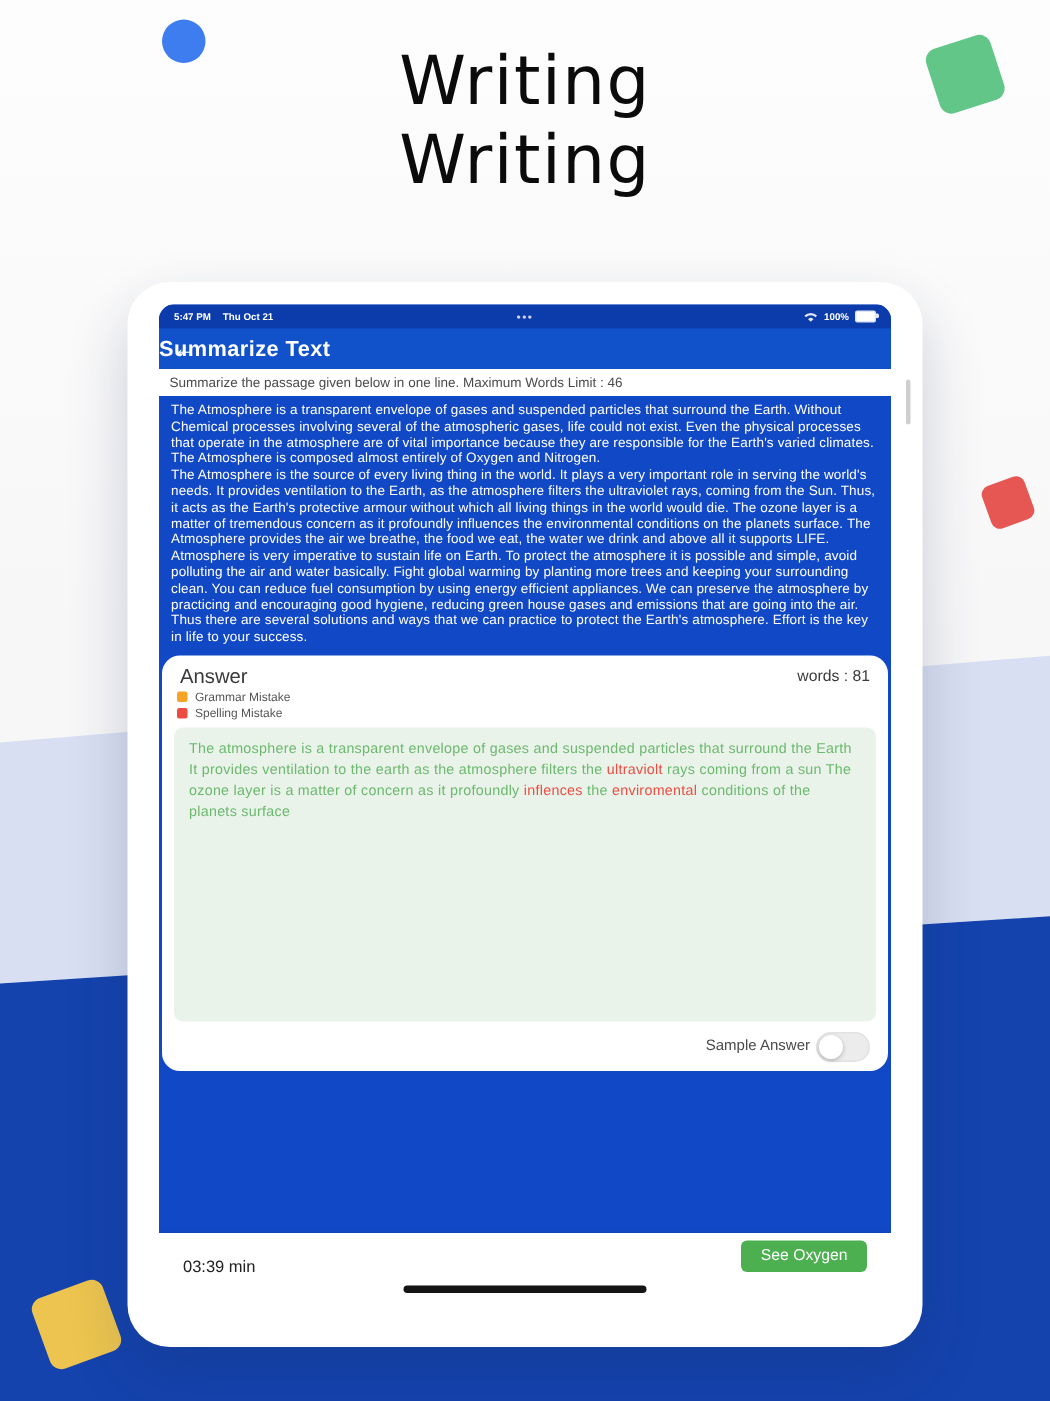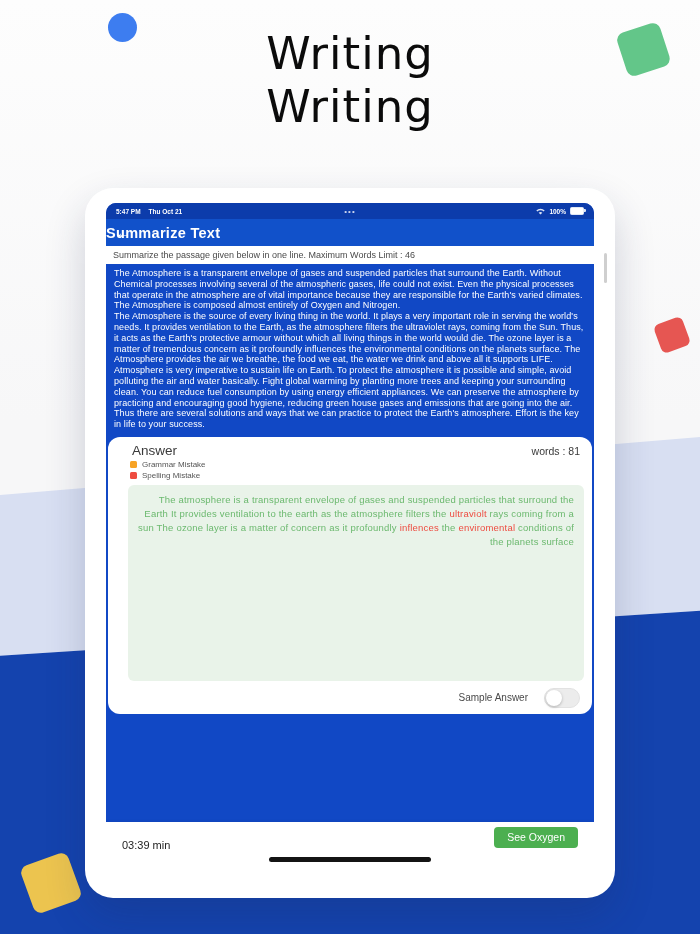--- a/index.html
+++ b/index.html
@@ -40,31 +40,31 @@
   .back-btn{width:34px;text-align:center;font-size:15px;line-height:27px;cursor:pointer;color:#fff;}
   .nav-title{position:absolute;left:0;width:100%;text-align:left;font-size:14.5px;font-weight:700;letter-spacing:.3px;pointer-events:none;}
   
   .instruction{height:18px;background:#fff;display:flex;align-items:center;padding:0 7px;
     font-size:9px;color:#4a4a4a;flex:0 0 auto;}
   
   .passage{background:var(--screen-blue);color:#fff;padding:4px 8px 5px 8px;
     font-size:9px;line-height:10.8px;letter-spacing:.1px;flex:0 0 auto;}
   .passage p{margin:0;}
   
-  .card{background:#fff;border-radius:12px;margin:2px 2px 13px 2px;padding:6px 8px 6px 20px;flex:0 0 auto;text-align:right;}
+  .card{background:#fff;border-radius:12px;margin:2px 2px 13px 2px;padding:6px 8px 6px 8px;flex:0 0 auto;}
   .card-head{display:flex;justify-content:space-between;align-items:flex-start;padding:0 4px;}
   .card-title{font-size:13.5px;color:#3a3a3a;font-weight:500;}
   .word-count{font-size:10.5px;color:#3a3a3a;margin-top:2px;}
   .legend{margin:1px 0 0 2px;}
   .legend-row{display:flex;align-items:center;gap:5px;margin-top:2px;}
   .legend-swatch{width:7px;height:7px;border-radius:1.5px;flex:0 0 auto;}
   .legend-label{font-size:8px;color:#555;font-weight:500;}
   .answer-box{margin-top:5px;height:196px;border-radius:6px;background:var(--answer-box-bg);
     padding:8px 10px;font-size:9.5px;line-height:14px;letter-spacing:.2px;box-sizing:border-box;overflow:hidden;}
-  .toggle-row{display:flex;justify-content:flex-end;align-items:center;gap:16px;margin-top:7px;padding-right:4px;}
+  .toggle-row{display:flex;justify-content:flex-end;align-items:center;gap:4px;margin-top:7px;padding-right:4px;}
   .toggle-label{font-size:10px;color:#4a4a4a;}
   .toggle{width:36px;height:20px;border-radius:10px;background:#ececec;border:1px solid #e2e2e2;position:relative;cursor:pointer;box-sizing:border-box;}
   .toggle-knob{position:absolute;left:1px;top:1px;width:16px;height:16px;border-radius:50%;background:#fff;
     box-shadow:0 1px 3px rgba(0,0,0,.25);}
   
   .filler{flex:1 1 auto;background:var(--screen-blue);}
   .app-footer{height:30px;background:#fff;display:flex;align-items:center;justify-content:space-between;
     padding:0 16px;flex:0 0 auto;box-shadow:0 -1px 3px rgba(0,0,0,.06);}
   .timer{font-size:11px;color:#222;font-weight:400;margin-top:16px;}
   .see-result{background:var(--see-result-green);color:#fff;border:none;border-radius:4px;

